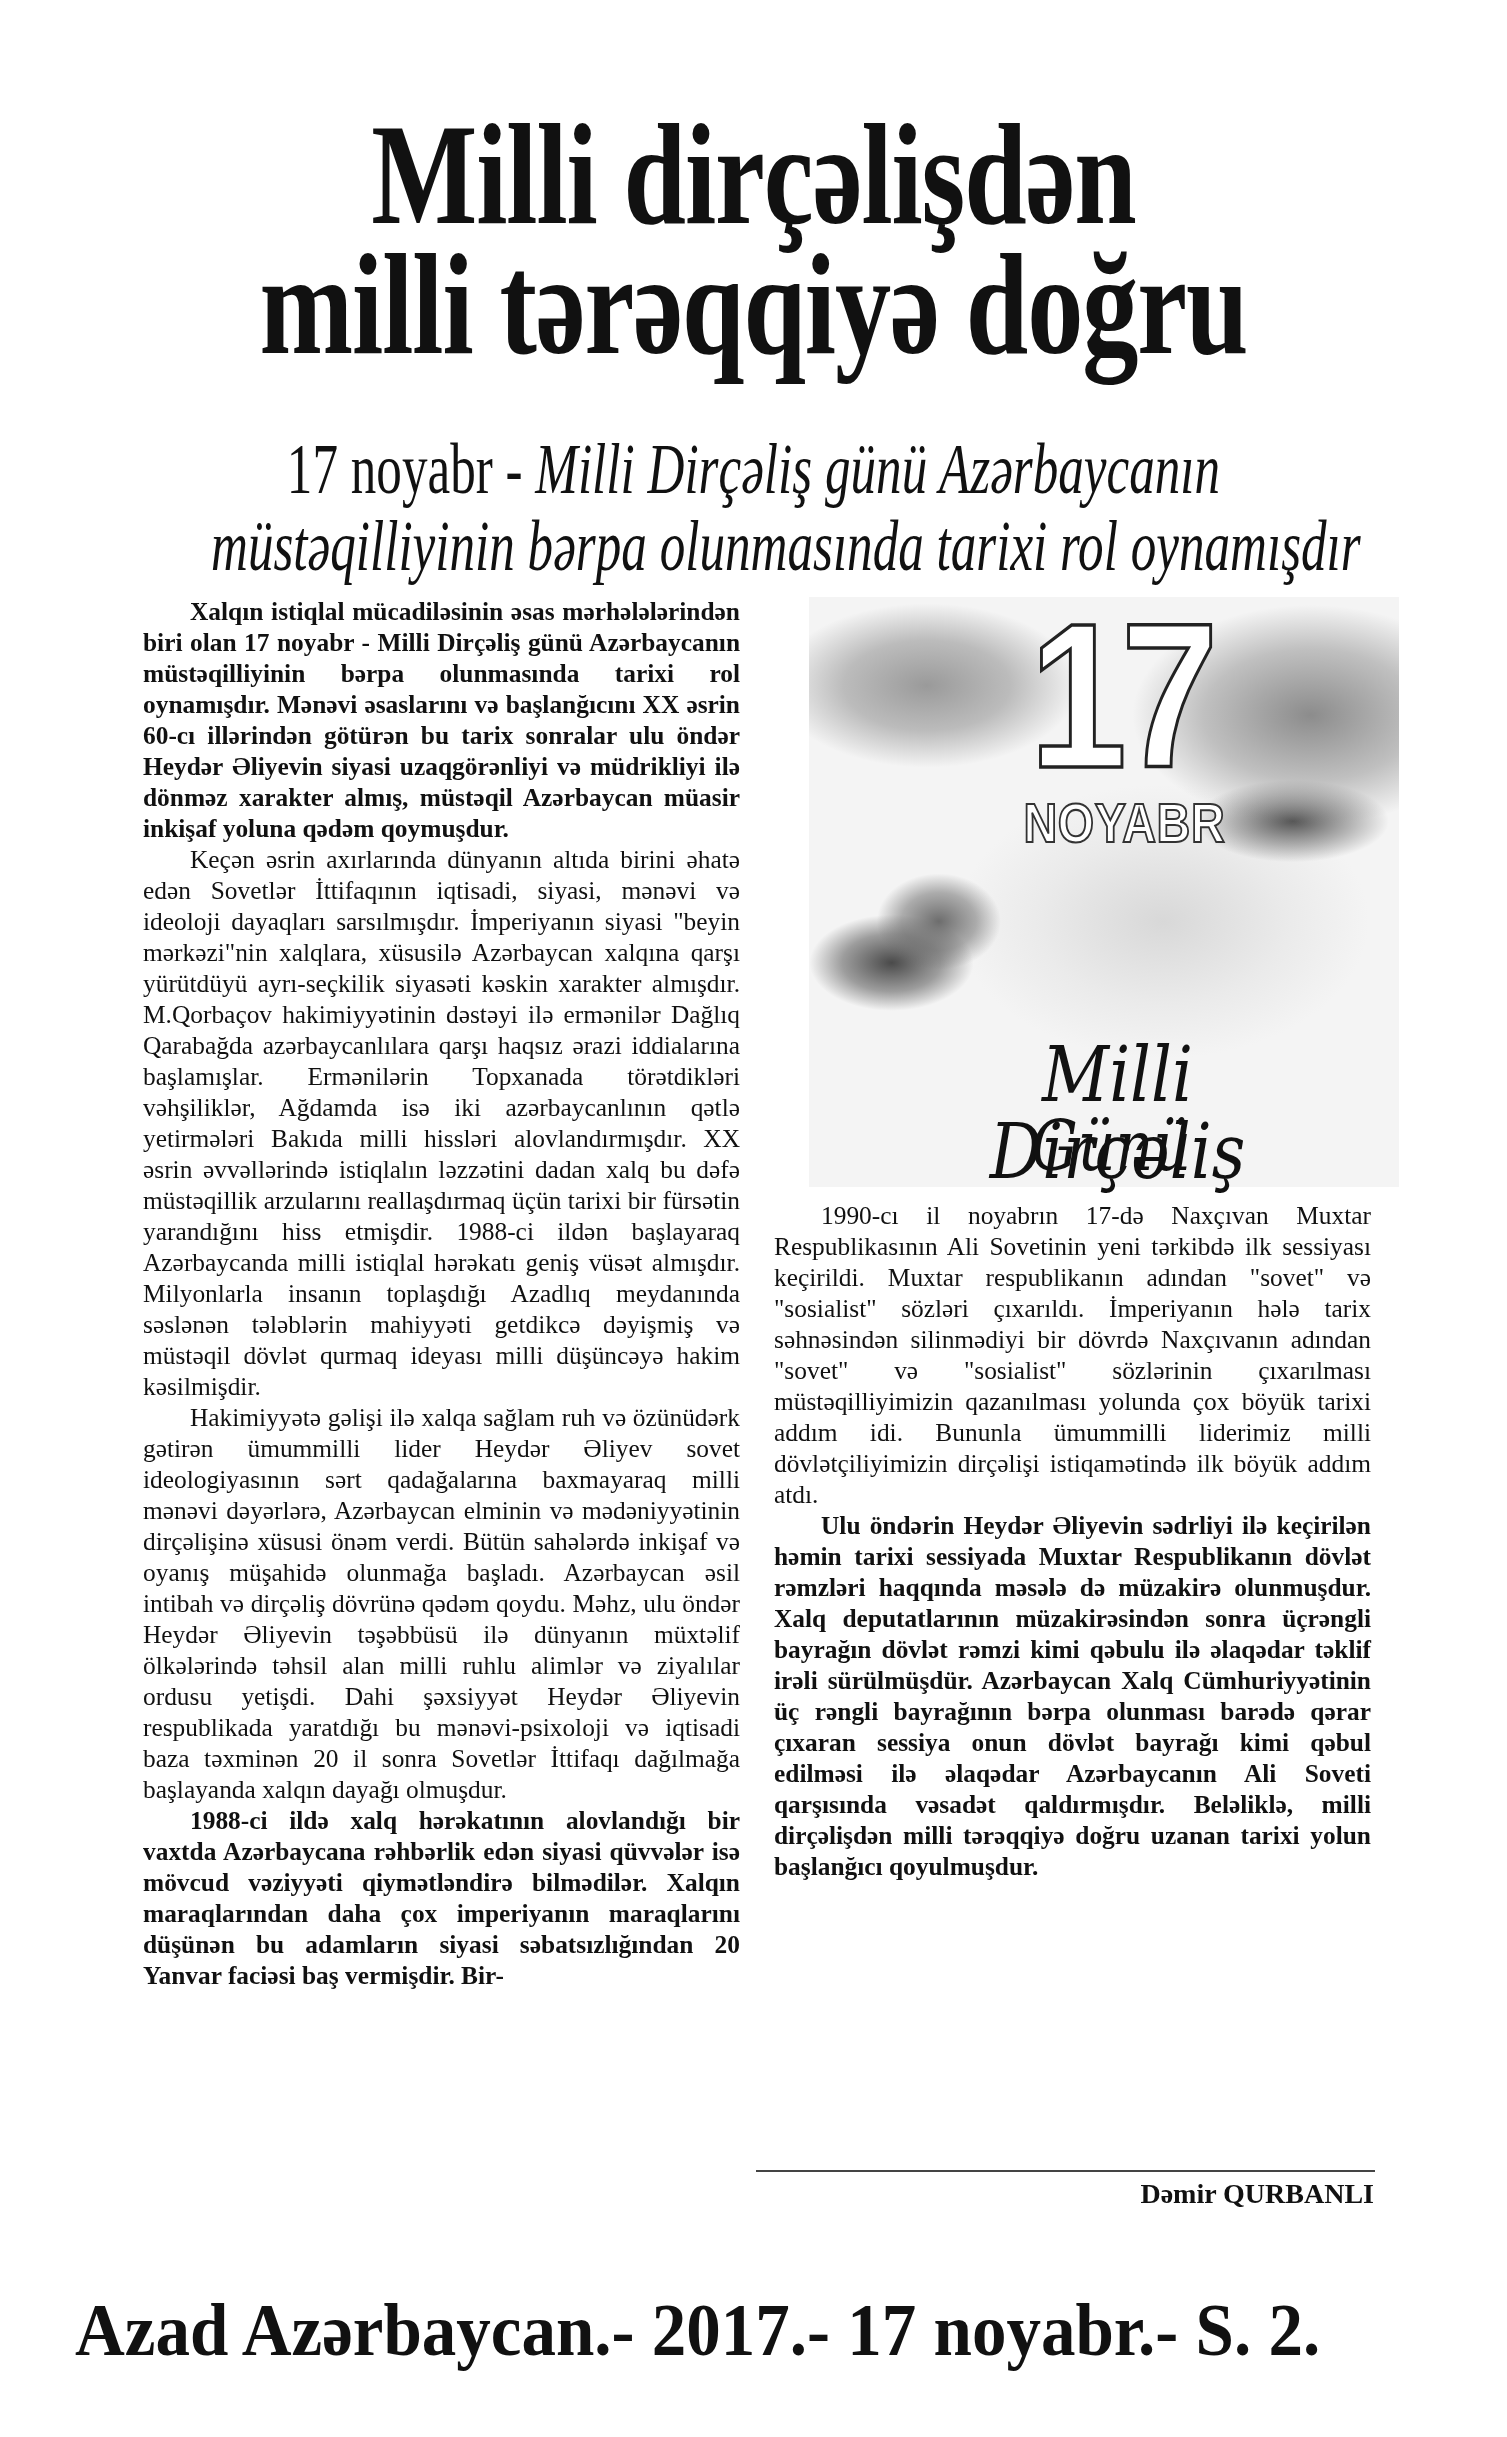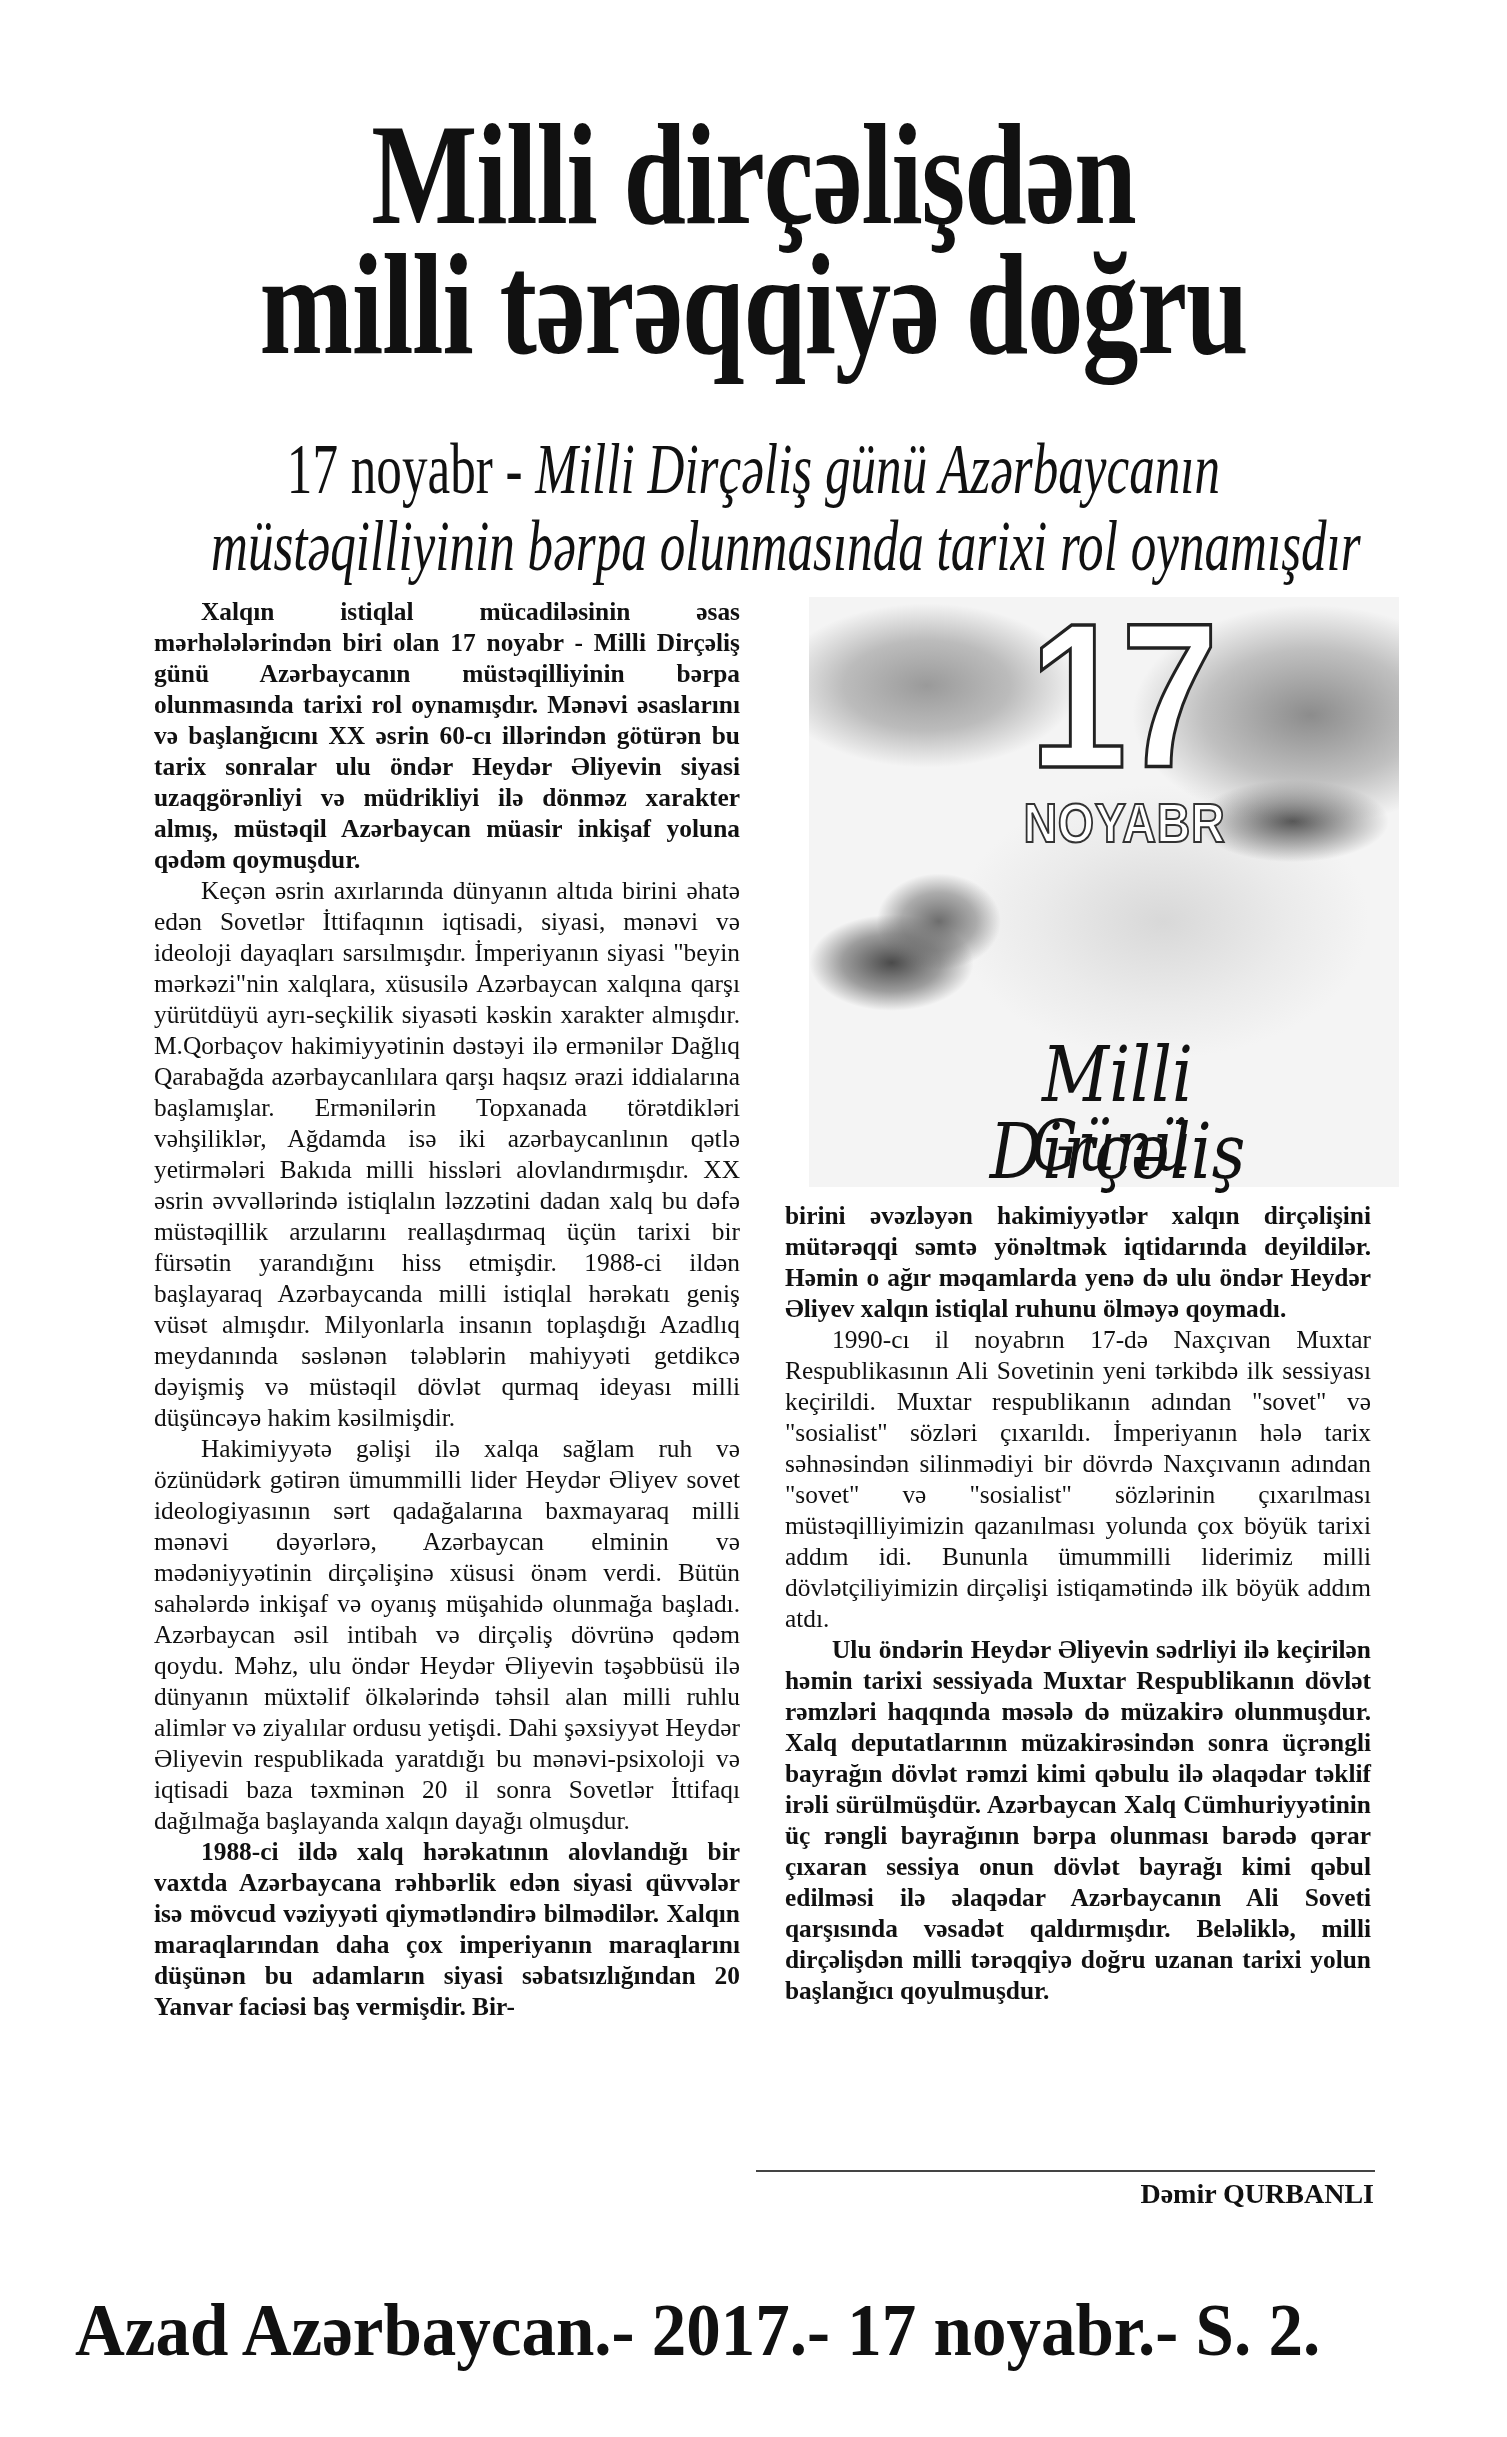--- a/index.html
+++ b/index.html
@@ -27,21 +27,21 @@
 
   .col {
     position: absolute; text-align: justify;
     font-size: 25.4px; line-height: 31px;
   }
   .col p { margin: 0; text-indent: 0; }
   .col p.indent { text-indent: 47px; }
   .col .bold { font-weight: bold; }
   .left-col { left: 143px; top: 596px; width: 597px; }
   .right-col { left: 774px; top: 1200px; width: 597px; }
-  .left-col p, .right-col p { transform-origin: left top; margin-left: 11px; }
+  .left-col p, .right-col p { transform-origin: left top; }
 
   .image-box {
     position: absolute; left: 809px; top: 597px; width: 590px; height: 590px;
     background:
       radial-gradient(ellipse 151px 82px at 20% 15%, #9a9a9a 0%, rgba(150,150,150,0.6) 55%, rgba(255,255,255,0) 100%),
       radial-gradient(ellipse 178px 110px at 85% 20%, #8c8c8c 0%, rgba(140,140,140,0.5) 60%, rgba(255,255,255,0) 100%),
       radial-gradient(ellipse 96px 41px at 82% 38%, #555 0%, rgba(80,80,80,0.4) 60%, rgba(255,255,255,0) 100%),
       radial-gradient(ellipse 62px 48px at 22% 55%, #6d6d6d 0%, rgba(100,100,100,0.5) 60%, rgba(255,255,255,0) 100%),
       radial-gradient(ellipse 82px 48px at 14% 62%, #4a4a4a 0%, rgba(70,70,70,0.5) 60%, rgba(255,255,255,0) 100%),
       radial-gradient(ellipse 206px 137px at 60% 55%, #d8d8d8 0%, rgba(220,220,220,0.4) 60%, rgba(255,255,255,0) 100%),
@@ -111,21 +111,20 @@
 </div>
 
 <div class="image-box">
   <div class="img-17">17</div>
   <div class="img-noyabr">NOYABR</div>
   <div class="img-script1">Milli Dirçəliş</div>
   <div class="img-script2">Günü</div>
 </div>
 
 <div class="col right-col">
-  <p class="bold">birini əvəzləyən hakimiyyətlər xalqın dirçəlişini mütərəqqi səmtə yönəltmək iqtidarında deyildilər. Həmin o ağır məqamlarda yenə də ulu öndər Heydər Əliyev xalqın istiqlal ruhunu ölməyə qoymadı.</p>
   <p class="indent">1990-cı il noyabrın 17-də Naxçıvan Muxtar Respublikasının Ali Sovetinin yeni tərkibdə ilk sessiyası keçirildi. Muxtar respublikanın adından "sovet" və "sosialist" sözləri çıxarıldı. İmperiyanın hələ tarix səhnəsindən silinmədiyi bir dövrdə Naxçıvanın adından "sovet" və "sosialist" sözlərinin çıxarılması müstəqilliyimizin qazanılması yolunda çox böyük tarixi addım idi. Bununla ümummilli liderimiz milli dövlətçiliyimizin dirçəlişi istiqamətində ilk böyük addım atdı.</p>
   <p class="indent bold">Ulu öndərin Heydər Əliyevin sədrliyi ilə keçirilən həmin tarixi sessiyada Muxtar Respublikanın dövlət rəmzləri haqqında məsələ də müzakirə olunmuşdur. Xalq deputatlarının müzakirəsindən sonra üçrəngli bayrağın dövlət rəmzi kimi qəbulu ilə əlaqədar təklif irəli sürülmüşdür. Azərbaycan Xalq Cümhuriyyətinin üç rəngli bayrağının bərpa olunması barədə qərar çıxaran sessiya onun dövlət bayrağı kimi qəbul edilməsi ilə əlaqədar Azərbaycanın Ali Soveti qarşısında vəsadət qaldırmışdır. Beləliklə, milli dirçəlişdən milli tərəqqiyə doğru uzanan tarixi yolun başlanğıcı qoyulmuşdur.</p>
 </div>
 
 <div class="divider"></div>
 <div class="author">Dəmir QURBANLI</div>
 
 <div class="footer">Azad Azərbaycan.- 2017.- 17 noyabr.- S. 2.</div>
 
 

